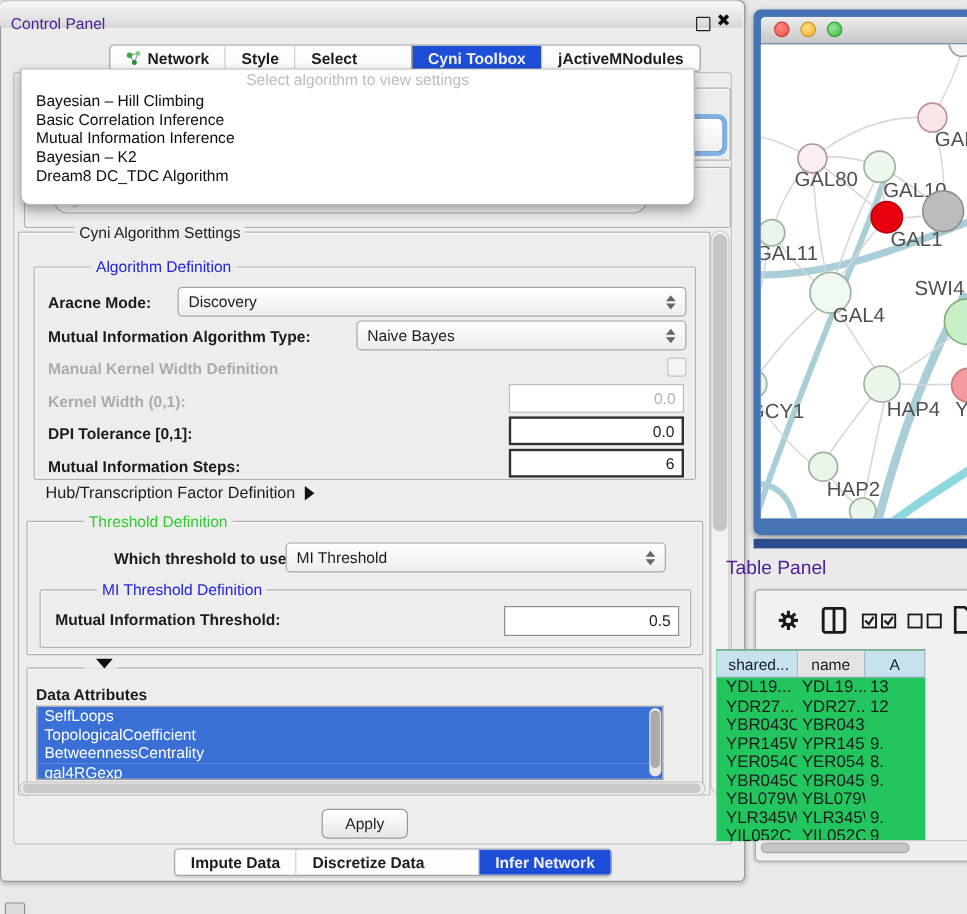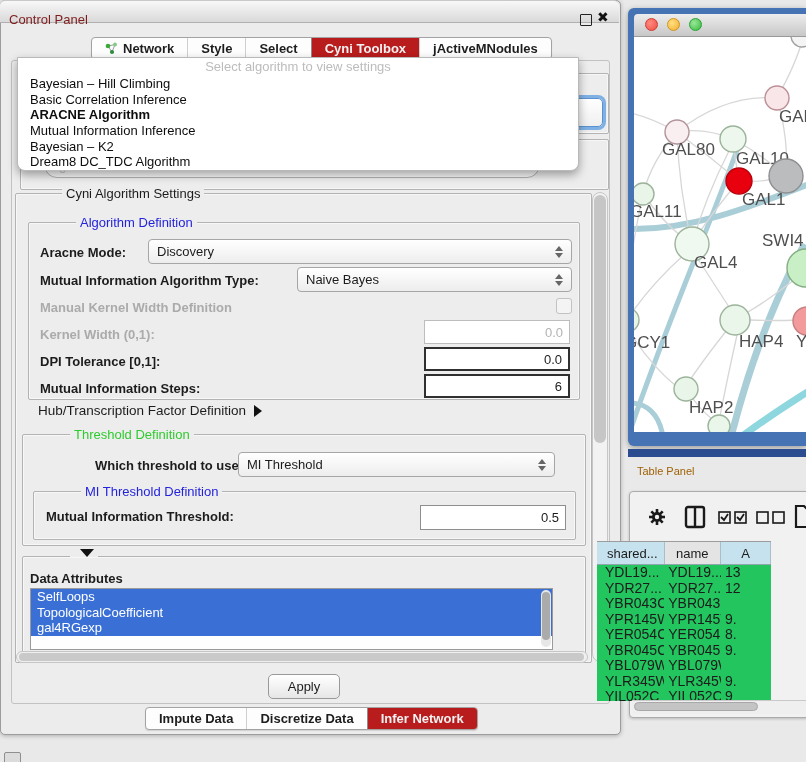--- a/index.html
+++ b/index.html
@@ -5,31 +5,31 @@
   html,body{margin:0;padding:0;}
   #stage{position:relative;width:806px;height:762px;background:#e9e9e9;overflow:hidden;
          font-family:"Liberation Sans","DejaVu Sans",sans-serif;font-size:13px;color:#1c1c1c;}
   .abs{position:absolute;}
 
   
   #cp{left:0;top:8;width:619px;height:733px;background:#ececec;border:1px solid #9c9c9c;
       border-radius:5px;box-shadow:0 1px 4px rgba(0,0,0,.25);}
   #cp-titlebar{left:0;top:8;width:619px;height:23px;background:linear-gradient(#f8f8f8,#d9d9d9);
       border-bottom:1px solid #b0b0b0;border-radius:5px 5px 0 0;border-top:1px solid #c8c8c8;box-sizing:border-box;}
-  #cp-title-text{left:9px;top:12px;font-size:13px;color:#7f1d1d;}
+  #cp-title-text{left:9px;top:12px;font-size:13px;color:#4c1d95;}
   #cp-float{left:580px;top:14px;width:10px;height:10px;border:1.5px solid #222;background:transparent;border-radius:1px;}
   #cp-close{left:597px;top:9px;font-size:14px;font-weight:bold;color:#111;}
 
   
   .segbar{display:flex;height:21px;background:#fdfdfd;border:1px solid #a3a3a3;border-radius:4px;
       box-shadow:0 1px 1px rgba(0,0,0,.12);overflow:hidden;}
   .seg{display:flex;align-items:center;gap:5px;padding:0 13px;font-weight:600;font-size:13px;color:#1d1d1d;
       border-left:1px solid #cfcfcf;white-space:nowrap;}
   .seg:first-child{border-left:none;}
-  .seg.sel{background:#b91c1c;color:#f2f2f2;border-left-color:#8d8d8d;}
+  .seg.sel{background:#1d4ed8;color:#f2f2f2;border-left-color:#8d8d8d;margin-left:32px;}
   #top-tabs{left:91px;top:37px;}
   #bottom-tabs{left:145px;top:707px;}
 
   
   #content-card{left:11px;top:60px;width:597px;height:642px;background:#ededed;border:1px solid #c2c2c2;border-radius:3px;}
 
   
   .group{border:1px solid #b3b3b3;border-radius:2px;box-shadow:inset 0 0 0 1px rgba(255,255,255,.55);}
   .group-label{position:absolute;background:#ededed;padding:0 4px;font-size:13px;white-space:nowrap;margin-left:40px;}
   .blue{color:#2323dd;} .green{color:#2fcb2f;}
@@ -111,21 +111,21 @@
   .light{position:absolute;top:18px;width:13px;height:13px;border-radius:50%;box-sizing:border-box;}
   #light-red{left:645px;background:radial-gradient(circle at 4px 4px,#ff8a80,#ee4f44);border:1px solid #ce3b32;}
   #light-yellow{left:667px;background:radial-gradient(circle at 4px 4px,#ffe082,#f4ad2c);border:1px solid #d1951f;}
   #light-green{left:689px;background:radial-gradient(circle at 4px 4px,#9ae69a,#33bc3c);border:1px solid #2aa132;}
   #nw-canvas{left:634px;top:37px;width:172px;height:395px;background:#fff;overflow:hidden;}
   #nw-canvas svg{display:block;}
   #nw-canvas text{font-family:"Liberation Sans","DejaVu Sans",sans-serif;font-size:17px;fill:#4f4f4f;}
   #nw-bottom-strip{left:628px;top:449px;width:178px;height:8px;background:#2b4d8f;}
 
   
-  #tp-label{left:637px;top:465px;font-size:11px;color:#a16207;}
+  #tp-label{left:605px;top:465px;font-size:16px;color:#4c1d95;}
   #tp-win{left:629px;top:491px;width:177px;height:225px;background:#f1f1f1;border:1px solid #ababab;
       border-radius:4px 0 0 4px;box-shadow:0 1px 3px rgba(0,0,0,.2);}
   .ticon{position:absolute;}
   #tbl{left:597px;top:541px;width:174px;height:159px;overflow:hidden;background:#22c55e;border-top:1px solid #9c9c9c;}
   #tbl-head{display:flex;height:22px;border-bottom:1px solid #8fa6ae;}
   .th{box-sizing:border-box;border-right:1px solid #a9bfc7;font-size:13px;display:flex;align-items:center;}
   .th0{width:80px;background:#c6e2ee;justify-content:flex-end;padding-right:6px;}
   .th1{width:68px;background:#e4e4e4;justify-content:center;}
   .th2{width:60px;background:#c6e2ee;justify-content:center;}
   .tr{display:flex;height:15.5px;line-height:15.5px;}
@@ -167,21 +167,20 @@
   <div class="abs group" id="groupA"></div>
   <div class="abs" id="comboA"></div>
   <div class="abs group" id="groupB"></div>
   <div class="abs" id="comboB">gal filtered sif default node</div>
 
   <div class="abs" id="popup">
     <div id="popup-placeholder">Select algorithm to view settings</div>
     <div>
         <div class="dd-item">Bayesian – Hill Climbing</div>
         <div class="dd-item">Basic Correlation Inference</div>
-        <div class="dd-item bold">ARACNE Algorithm</div>
         <div class="dd-item">Mutual Information Inference</div>
         <div class="dd-item">Bayesian – K2</div>
         <div class="dd-item">Dream8 DC_TDC Algorithm</div>
       </div>
   </div>
 
   <div class="abs group" id="cyni-group"></div>
   <div class="abs group-label" id="cyni-label">Cyni Algorithm Settings</div>
   <div class="abs" id="vsb-track"></div>
   <div class="abs" id="vsb-thumb"></div>
@@ -242,20 +241,21 @@
   <div class="field" id="f-mith">0.5</div>
 
   <div class="abs group" id="src-group"></div>
   <div class="abs group-label" id="src-label">
     <span class="tri-down"></span>
   </div>
   <div class="abs" id="lbl-dataattr">Data Attributes</div>
   <div class="abs" id="attr-list">
       <div class="attr-item">SelfLoops</div>
       <div class="attr-item">TopologicalCoefficient</div>
+      <div class="attr-item">BetweennessCentrality</div>
       <div class="attr-item">gal4RGexp</div>
     </div>
   <div class="abs" id="list-vsb"></div>
   <div class="abs" id="list-vsb-thumb"></div>
   <div class="abs" id="hsb"></div>
   <div class="abs" id="hsb-thumb"></div>
 
   <div class="abs" id="apply-btn">Apply</div>
 
   <div class="abs segbar" id="bottom-tabs">

